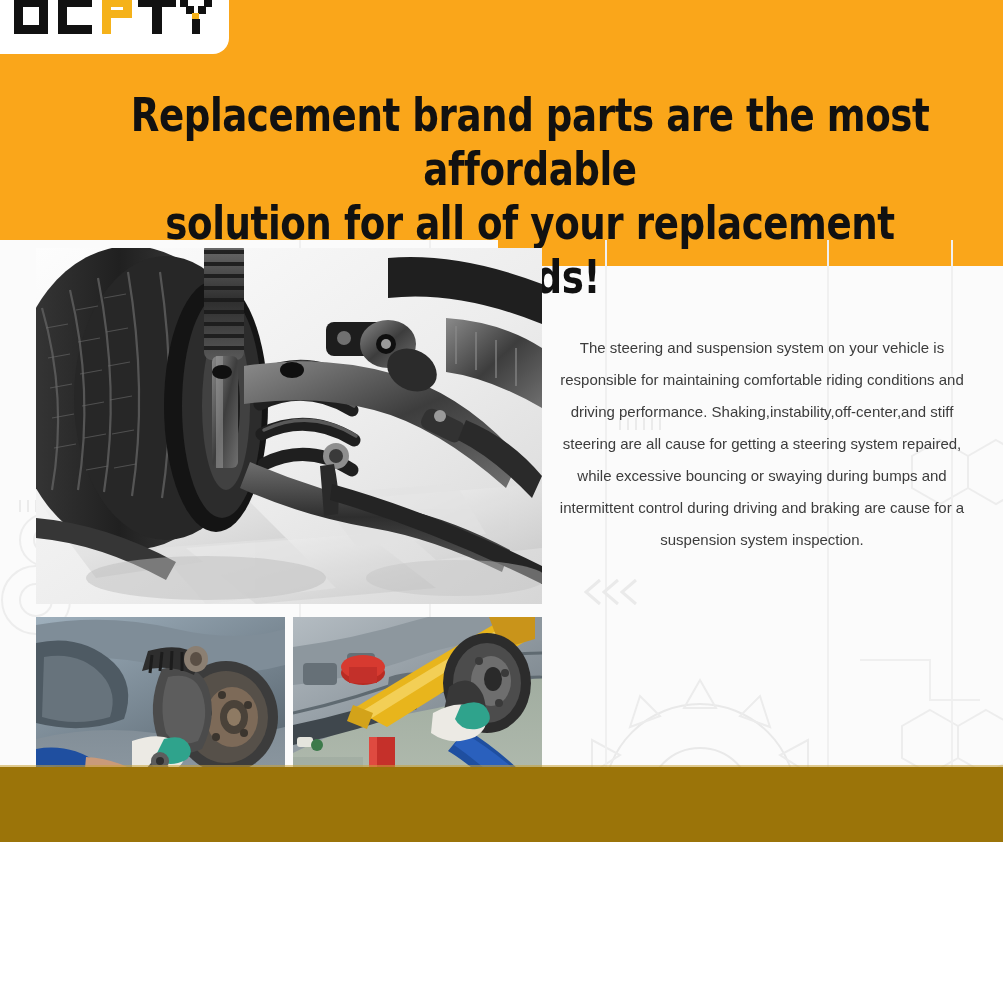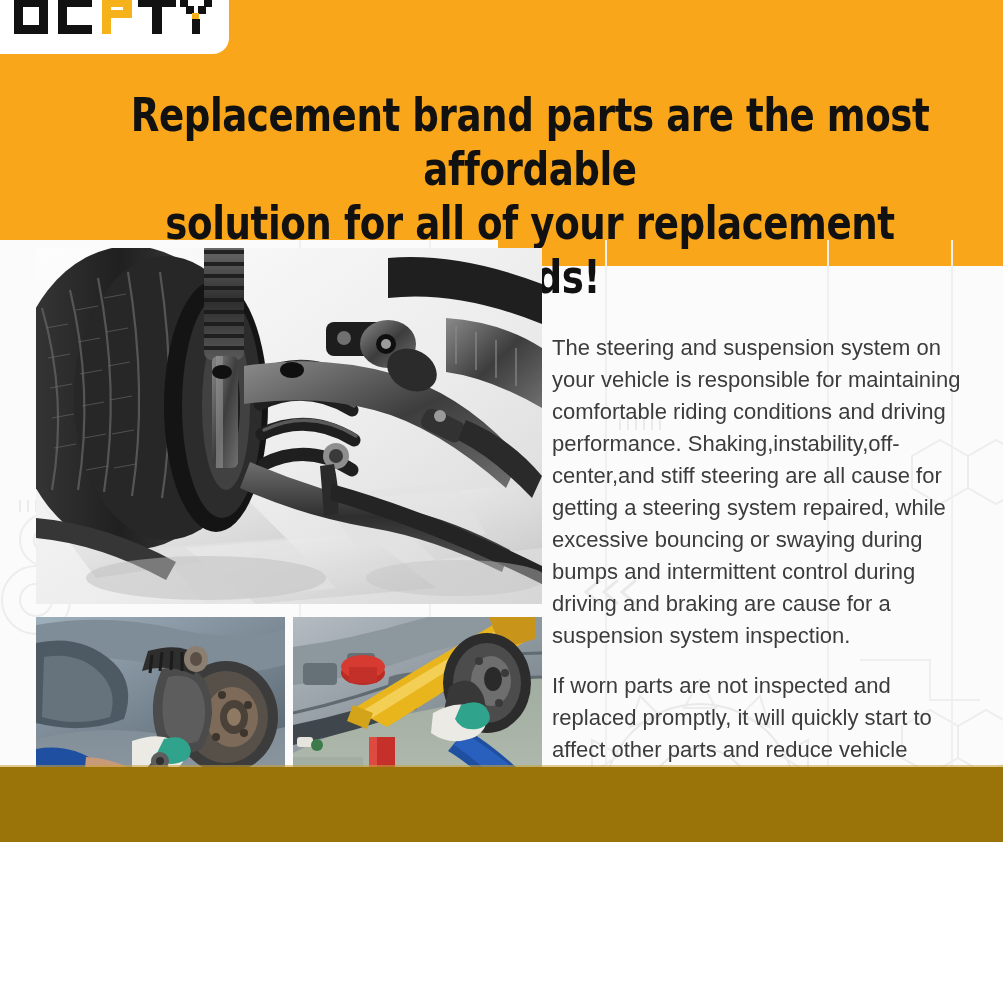--- a/index.html
+++ b/index.html
@@ -78,22 +78,23 @@
   .photo-main{ left:36px; top:248px; width:506px; height:356px; }
   .photo-bl  { left:36px; top:617px; width:249px; height:226px; }
   .photo-br  { left:293px; top:617px; width:249px; height:226px; }
   .photo svg{ display:block; width:100%; height:100%; }
 
   
   .copy{
     position:absolute; left:552px; top:332px;
     width:420px;
     z-index:4;
+    text-align:center;
     color:#3c3c3c;
-    font-size:22px;
+    font-size:15px;
     line-height:32px;
   }
   .copy p + p{ margin-top:18px; }
 
   
   .footer-band{
     position:absolute; left:0; bottom:0;
     width:1003px; height:75px;
     background:#9b7409;
     z-index:6;
@@ -535,19 +536,18 @@
 
       <rect x="0" y="196" width="249" height="30" fill="#6e7b72"></rect>
       <rect x="0" y="192" width="249" height="6" fill="#8e9a90"></rect>
       <ellipse cx="178" cy="212" rx="52" ry="22" fill="#2b2f2c"></ellipse>
       <rect x="0" y="140" width="70" height="86" fill="#9aa79c" opacity="0.55"></rect>
     </svg>
   </div>
 
   <div class="copy">
     <p>The steering and suspension system on your vehicle is responsible for maintaining comfortable riding conditions and driving performance. Shaking,instability,off-center,and stiff steering are all cause for getting a steering system repaired, while excessive bouncing or swaying during bumps and intermittent control during driving and braking are cause for a suspension system inspection.</p>
-    <p>If worn parts are not inspected and replaced promptly, it will quickly start to affect other parts and reduce vehicle stability and driver handling.</p>
   </div>
 
   <div class="footer-rule"></div>
   <div class="footer-band"></div>
 
 </div>
 
 </body></html>

